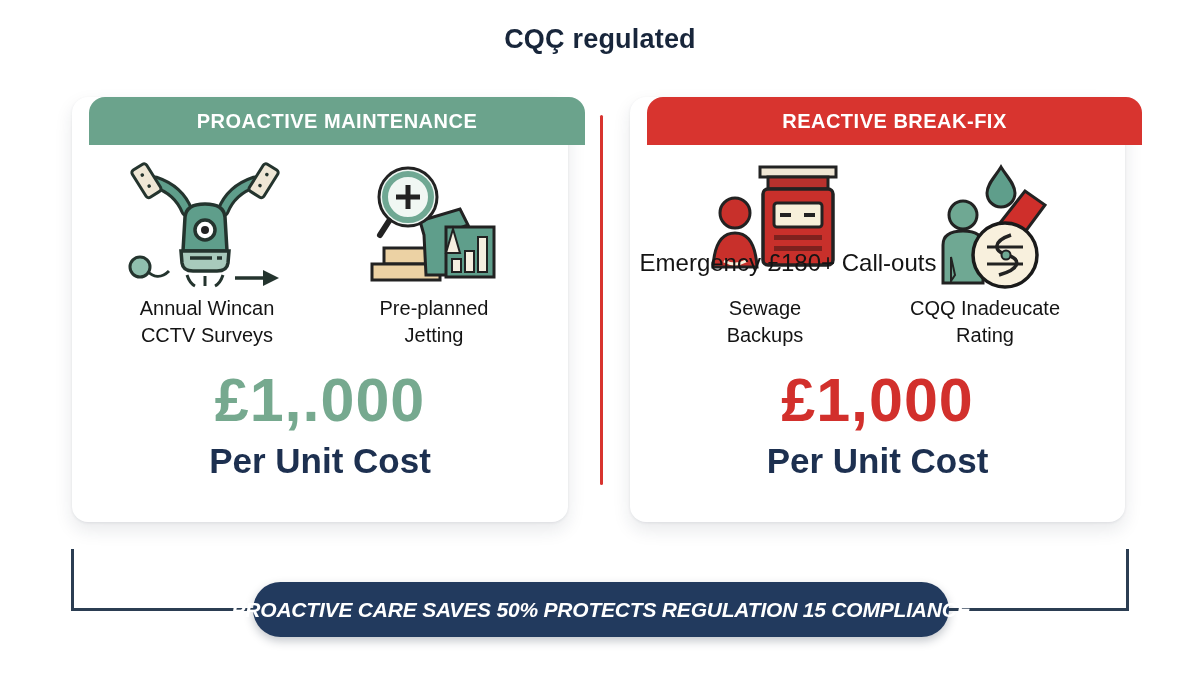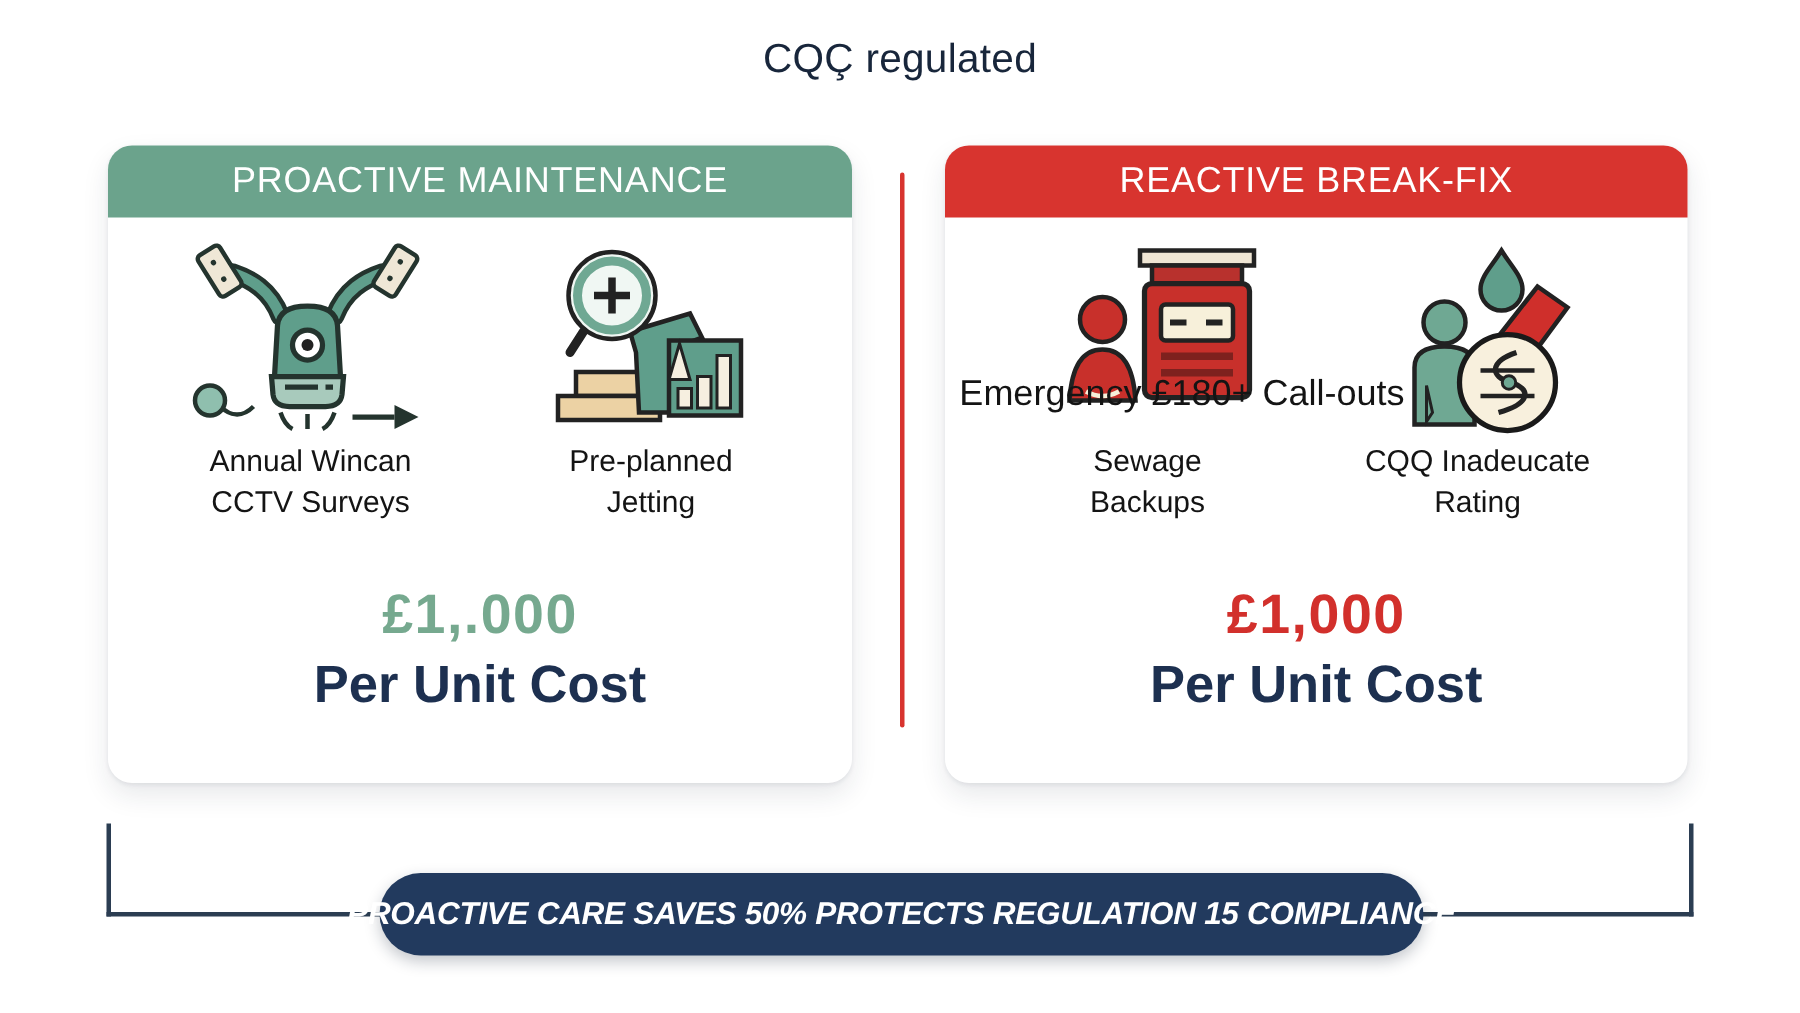--- a/index.html
+++ b/index.html
@@ -1,37 +1,37 @@
 <!DOCTYPE html>
 <html><head>
 <meta charset="utf-8">
 <style>
   * { margin: 0; padding: 0; box-sizing: border-box; }
   html, body { width: 1200px; height: 675px; background: #ffffff; font-family: "Liberation Sans", sans-serif; }
   .stage { position: relative; width: 1200px; height: 675px; background: #ffffff; overflow: hidden; }
 
   .page-title {
     position: absolute; top: 24px; left: 0; width: 100%;
-    text-align: center; font-size: 27px; font-weight: 400; color: #18263b;
+    text-align: center; font-size: 27px; font-weight: 700; color: #18263b;
     letter-spacing: 0.2px;
   }
 
   .card {
     position: absolute; top: 97px; width: 496px; height: 425px;
     background: #ffffff; border-radius: 16px;
     box-shadow: 0 8px 18px rgba(30,40,60,0.10), 0 1px 3px rgba(30,40,60,0.08);
   }
   .card.left  { left: 72px; }
   .card.right { left: 630px; width: 495px; }
 
   .card-header {
-    position: absolute; top: 0; left: 0; width: 100%; height: 48px;
+    position: absolute; top: 0; left: 17px; width: 100%; height: 48px;
     border-radius: 16px 16px 0 0;
     display: flex; align-items: center; justify-content: center;
-    color: #ffffff; font-size: 24px; font-weight: 400; letter-spacing: 0.5px;
+    color: #ffffff; font-size: 20px; font-weight: 700; letter-spacing: 0.5px;
   }
   .card.left  .card-header { background: #6ba38c; }
   .card.right .card-header { background: #d8342f; }
 
   .divider-line {
     position: absolute; left: 600px; top: 115px; width: 3px; height: 370px;
     background: #d8342f; border-radius: 2px;
   }
 
   .icon-box { position: absolute; }
@@ -39,21 +39,21 @@
   .item-label {
     position: absolute; text-align: center; white-space: pre-line;
     font-size: 20px; line-height: 1.35; color: #141414; font-weight: 500;
   }
   .callout-text {
     position: absolute; text-align: center;
     font-size: 24px; color: #141414; font-weight: 500;
   }
 
   .price-block { position: absolute; top: 268px; left: 0; width: 100%; text-align: center; }
-  .price-value { font-size: 37px; font-weight: 800; letter-spacing: 1px; margin-top: 24px; }
+  .price-value { font-size: 61px; font-weight: 800; letter-spacing: 1px; }
   .card.left  .price-value { color: #76a98f; }
   .card.right .price-value { color: #d2302c; }
   .price-caption { margin-top: 6px; font-size: 35px; font-weight: 600; color: #1d3050; }
 
   .bracket-v { position: absolute; width: 3px; height: 62px; background: #2b3d52; top: 549px; }
   .bracket-v.left  { left: 71px; }
   .bracket-v.right { left: 1126px; }
   .bracket-h { position: absolute; left: 71px; top: 608px; width: 1058px; height: 3px; background: #2b3d52; }
 
   .footer-pill {

